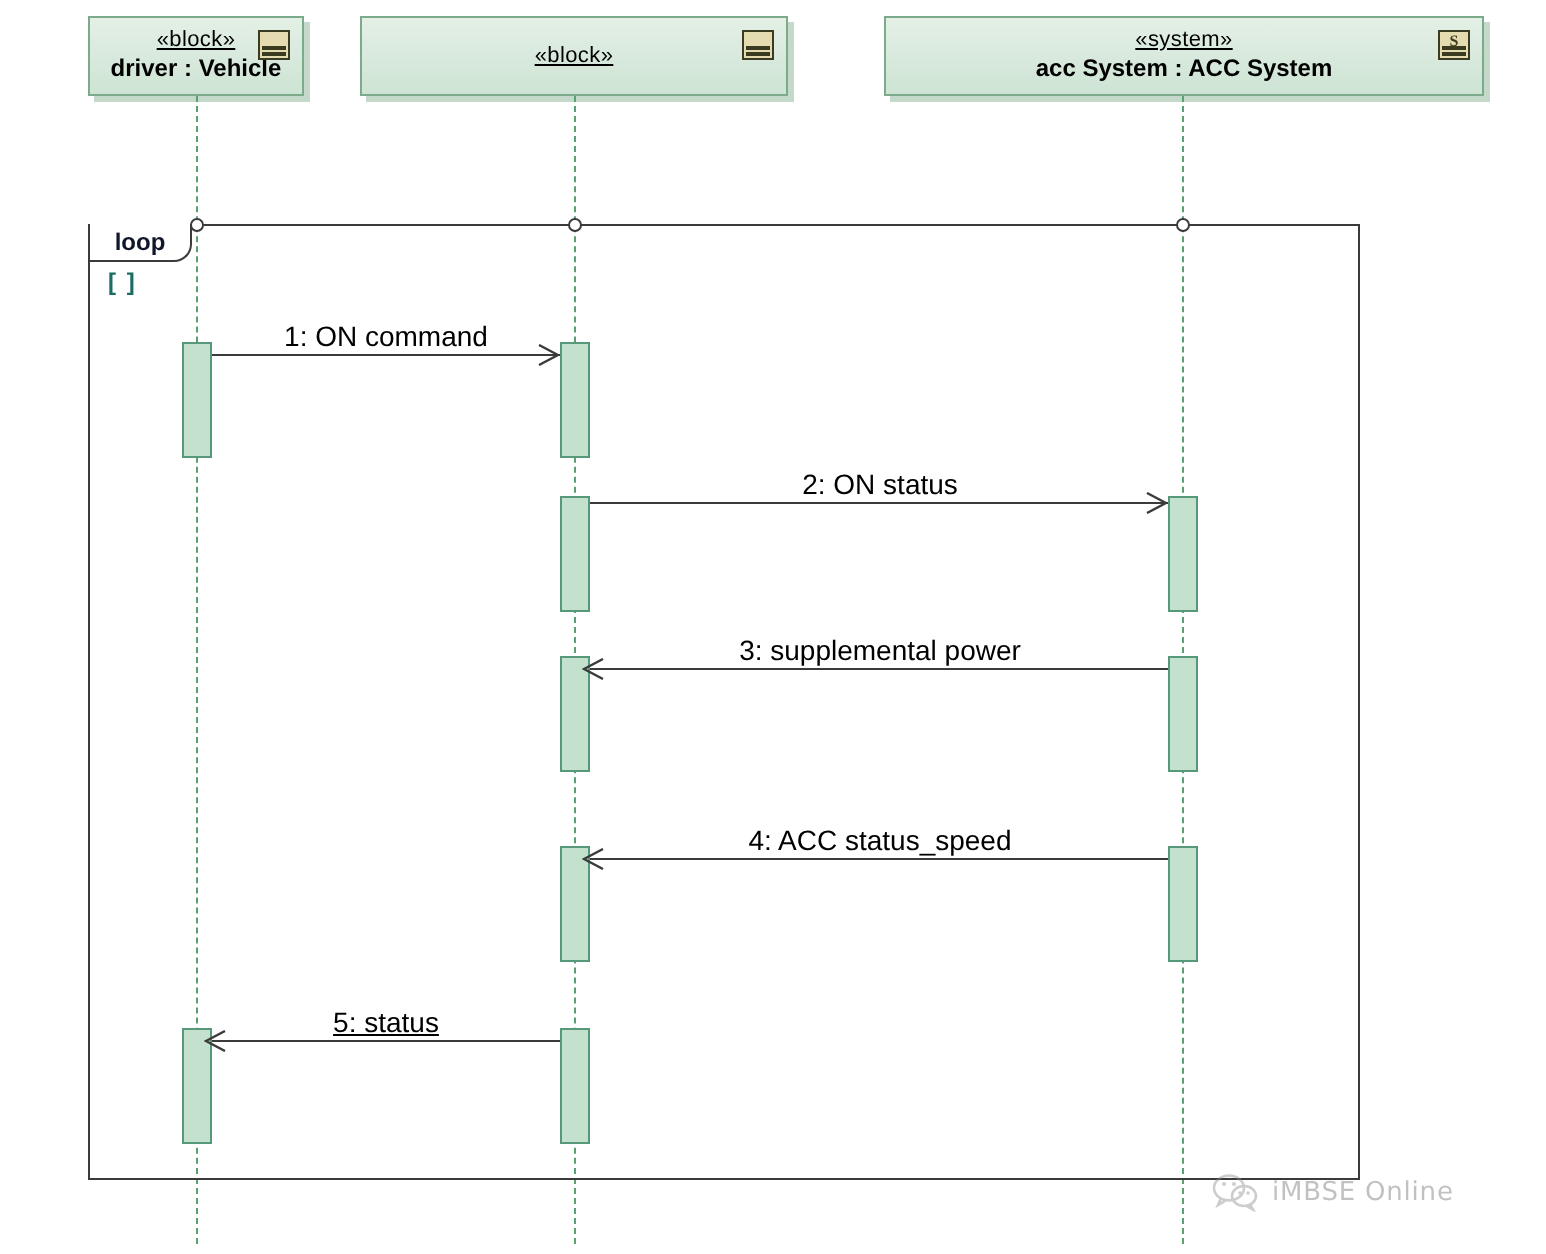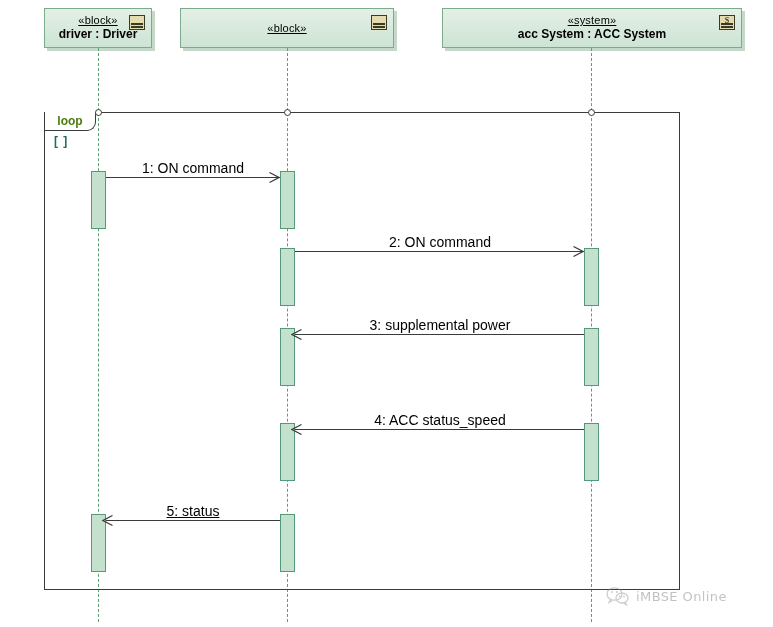--- a/index.html
+++ b/index.html
@@ -77,21 +77,21 @@
   }
   .frag-tab{
     position:absolute;
     box-sizing:border-box;
     background:#ffffff;
     border-right:1.5px solid #3b3b3b;
     border-bottom:1.5px solid #3b3b3b;
     border-left:1.5px solid #3b3b3b;
     border-top:none;
     display:flex;align-items:center;justify-content:center;
-    font-size:12px;font-weight:bold;color:#4d7c0f;
+    font-size:12px;font-weight:bold;color:#0f172a;
     border-bottom-right-radius:9px;
   }
   .frag-guard{
     position:absolute;
     font-size:12px;
     color:#1c6b64;
     font-weight:bold;
     letter-spacing:1px;
   }
 
@@ -149,21 +149,21 @@
     position:relative;width:24px;height:20px;
   }
 </style>
 </head>
 <body>
 
 <div id="canvas"></div>
 
 <div class="lifeline-head" style="left:44px;top:8px;width:108px;height:40px;">
   <span class="lh-stereo">«block»</span>
-  <span class="lh-name">driver : Driver</span>
+  <span class="lh-name">driver : Vehicle</span>
   <span class="lh-icon" style="right:6px;top:6px;">
     <span class="bar b1"></span>
       <span class="bar b2"></span>
   </span>
 </div>
 
 <div class="lifeline-head" style="left:180px;top:8px;width:214px;height:40px;">
   <span class="lh-stereo">«block»</span>
   <span class="lh-icon" style="right:6px;top:6px;">
     <span class="bar b1"></span>
@@ -213,21 +213,21 @@
     </svg>
 </div>
 <div class="msg-label" style="left:108px;top:160px;width:170px;">1: ON command</div>
 
 <div class="msg-line" style="left:295px;top:251px;width:289px;"></div>
 <div class="arrow" style="left:573px;top:246px;">
   <svg width="11" height="11" viewBox="0 0 11 11">
       <path d="M0.5,0.5 L10,5.5 L0.5,10.5" fill="none" stroke="#3b3b3b" stroke-width="1.2"></path>
     </svg>
 </div>
-<div class="msg-label" style="left:300px;top:234px;width:280px;">2: ON command</div>
+<div class="msg-label" style="left:300px;top:234px;width:280px;">2: ON status</div>
 
 <div class="msg-line" style="left:295px;top:334px;width:289px;"></div>
 <div class="arrow" style="left:291px;top:329px;">
   <svg width="11" height="11" viewBox="0 0 11 11">
       <path d="M10.5,0.5 L1,5.5 L10.5,10.5" fill="none" stroke="#3b3b3b" stroke-width="1.2"></path>
     </svg>
 </div>
 <div class="msg-label" style="left:300px;top:317px;width:280px;">3: supplemental power</div>
 
 <div class="msg-line" style="left:295px;top:429px;width:289px;"></div>

